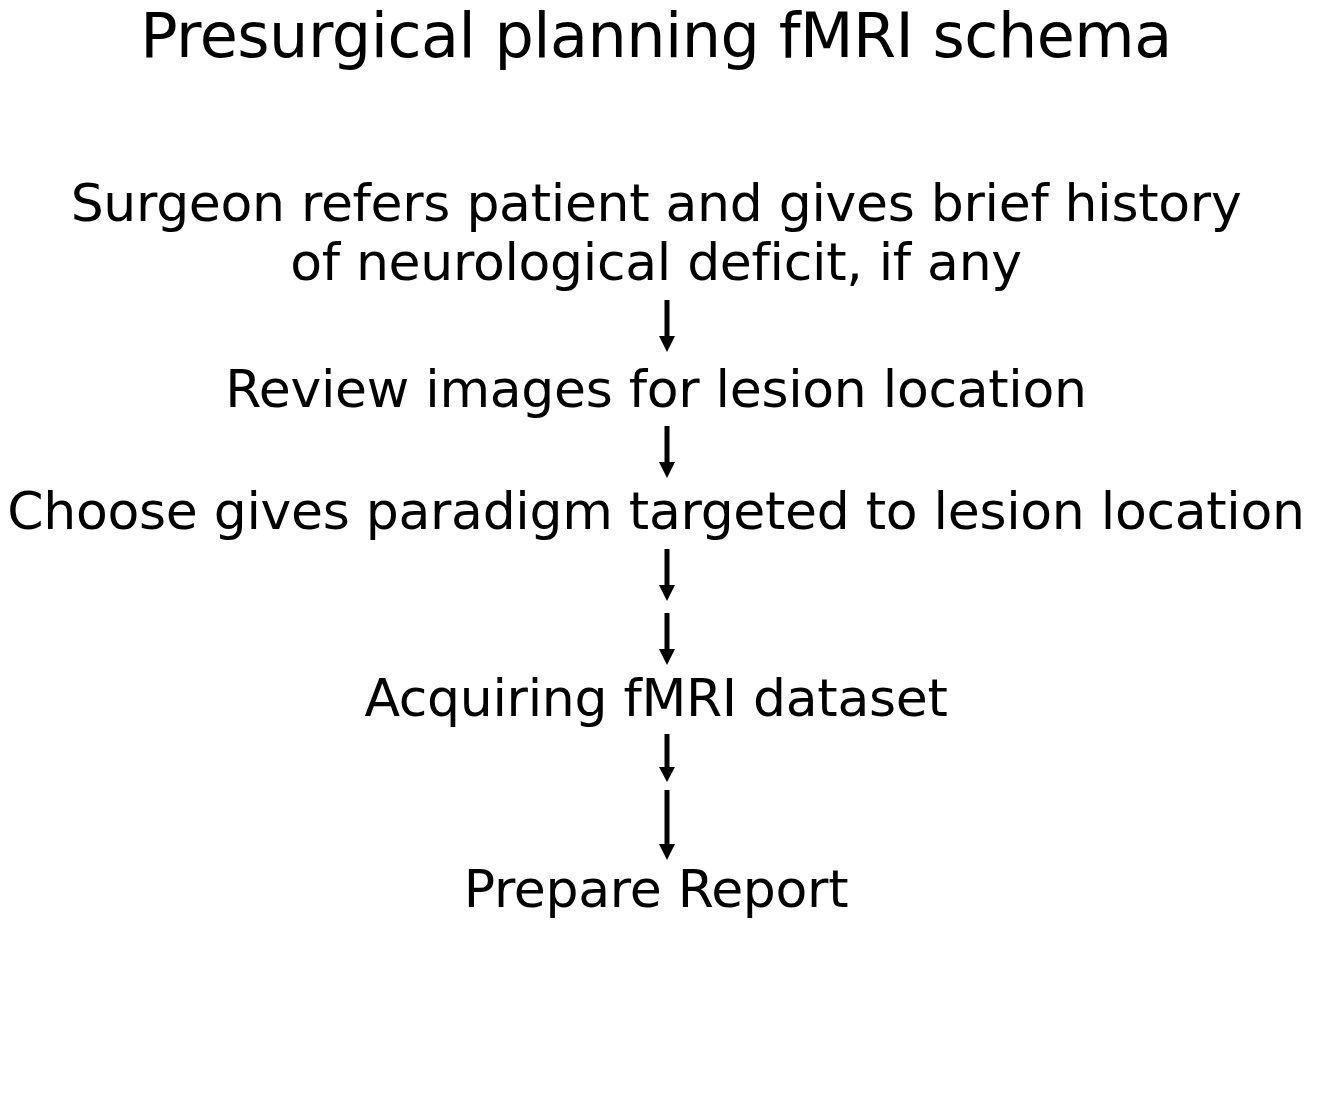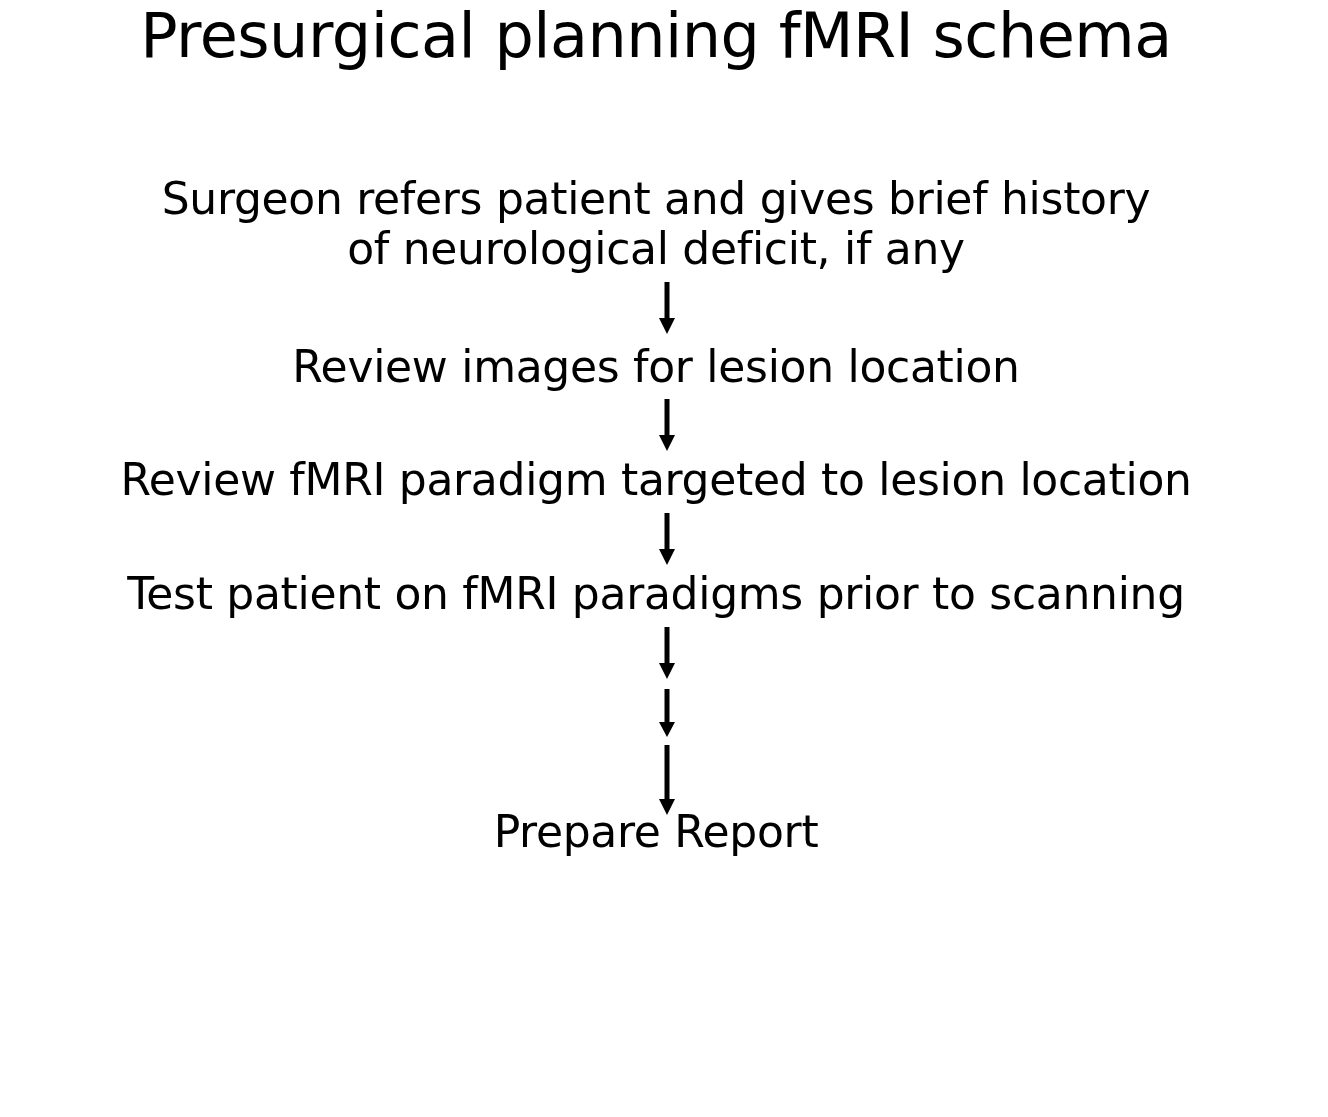--- a/index.html
+++ b/index.html
@@ -30,21 +30,21 @@
     white-space: nowrap;
   }
   .flow {
     display: flex;
     flex-direction: column;
     align-items: center;
     margin-top: 104px;
   }
   .step {
     text-align: center;
-    font-size: 44px;
+    font-size: 52px;
     line-height: 1.13;
     font-weight: 400;
     letter-spacing: -0.3px;
     white-space: pre-line;
   }
   .arrow {
     display: block;
     width: 8px;
     position: relative;
     margin: 0 auto;
@@ -55,21 +55,21 @@
   .s2 { margin-top: 4px; }
   .a2 { margin-top: 8px; margin-bottom: 4px; }
   .s3 { margin-top: 0px; }
   .a3 { margin-top: 8px; margin-bottom: 4px; }
   .s4 { margin-top: 0px; }
   .a4 { margin-top: 8px; margin-bottom: 4px; }
   .s5 { margin-top: 0px; }
   .a5 { margin-top: 6px; margin-bottom: 2px; }
   .s6 { margin-top: 0px; }
   .a6 { margin-top: 6px; margin-bottom: -16px; }
-  .s7 { margin-top: 8px; }
+  .s7 { margin-top: 16px; }
 </style>
 </head>
 <body>
 
 <div class="page">
 
   <div class="title">Presurgical planning fMRI schema</div>
 
   <div class="flow">
 
@@ -85,38 +85,38 @@
 
     <div class="step s2">Review images for lesion location</div>
 
     <div class="arrow a2">
       <svg width="30" height="52" viewBox="0 0 30 52" aria-hidden="true">
         <line x1="15" y1="0" x2="15" y2="40" stroke="#000" stroke-width="5"></line>
         <polygon points="15,52 7,36 23,36" fill="#000"></polygon>
       </svg>
     </div>
 
-    <div class="step s3">Review fMRI paradigm targeted to lesion location</div>
+    <div class="step s3">Choose gives paradigm targeted to lesion location</div>
 
     <div class="arrow a3">
       <svg width="30" height="52" viewBox="0 0 30 52" aria-hidden="true">
         <line x1="15" y1="0" x2="15" y2="40" stroke="#000" stroke-width="5"></line>
         <polygon points="15,52 7,36 23,36" fill="#000"></polygon>
       </svg>
     </div>
 
-    <div class="step s4">Test patient on fMRI paradigms prior to scanning</div>
 
     <div class="arrow a4">
       <svg width="30" height="52" viewBox="0 0 30 52" aria-hidden="true">
         <line x1="15" y1="0" x2="15" y2="40" stroke="#000" stroke-width="5"></line>
         <polygon points="15,52 7,36 23,36" fill="#000"></polygon>
       </svg>
     </div>
 
+    <div class="step s5">Acquiring fMRI dataset</div>
 
     <div class="arrow a5">
       <svg width="30" height="48" viewBox="0 0 30 48" aria-hidden="true">
         <line x1="15" y1="0" x2="15" y2="36" stroke="#000" stroke-width="5"></line>
         <polygon points="15,48 7,33 23,33" fill="#000"></polygon>
       </svg>
     </div>
 
 
     <div class="arrow a6">

